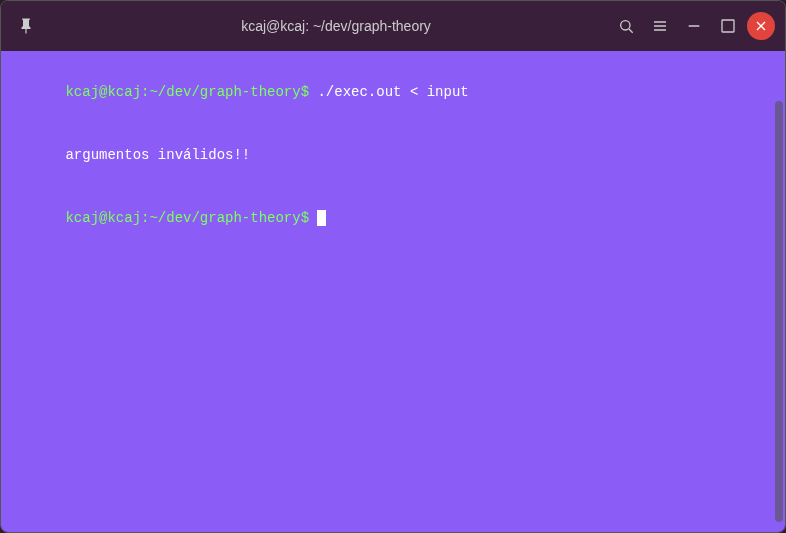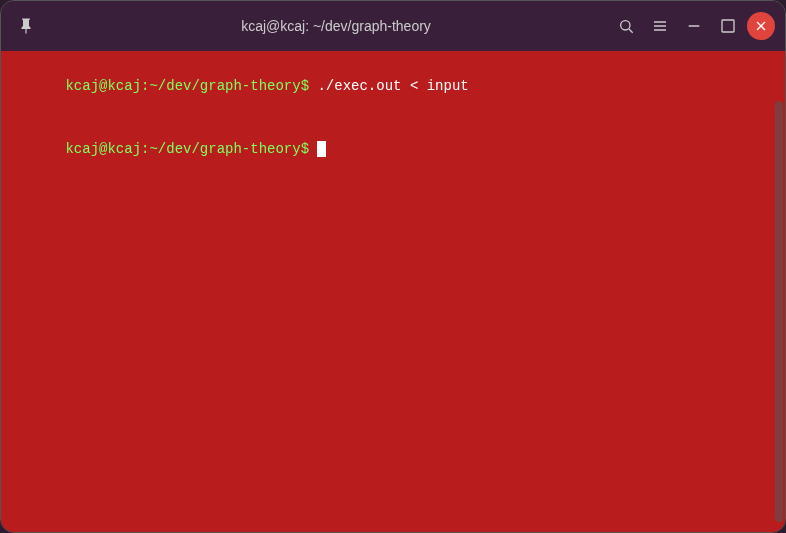--- a/index.html
+++ b/index.html
@@ -14,21 +14,21 @@
       background: #2d1b2e;
       font-family: 'Courier New', Courier, monospace;
       overflow: hidden;
     }
 
     .window {
       width: 786px;
       height: 533px;
       display: flex;
       flex-direction: column;
-      border-radius: 14px;
+      border-radius: 8px;
       overflow: hidden;
       border: 1px solid #555;
     }
 
     .titlebar {
       background: #3a1f3a;
       height: 50px;
       display: flex;
       align-items: center;
       justify-content: space-between;
@@ -93,22 +93,22 @@
       display: flex;
       align-items: center;
       justify-content: center;
       cursor: pointer;
       color: white;
       font-size: 14px;
     }
 
     .terminal-body {
       flex: 1;
-      background: #b91c1c;
-      padding: 4px 14px;
+      background: #8b5cf6;
+      padding: 10px 14px;
       position: relative;
       overflow: hidden;
     }
 
     .terminal-line {
       font-size: 14px;
       line-height: 1.5;
       white-space: pre;
     }
 
@@ -197,20 +197,23 @@
       </div>
     </div>
   </div>
 
   <div class="terminal-body">
 
     <div class="terminal-line">
       <span class="prompt">kcaj@kcaj:~/dev/graph-theory$</span><span class="command"> ./exec.out &lt; input</span>
     </div>
 
+    <div class="terminal-line output">
+      <span>argumentos inválidos!!</span>
+    </div>
 
 
     <div class="terminal-line">
       <span class="prompt">kcaj@kcaj:~/dev/graph-theory$</span><span class="command"> </span><span class="cursor"></span>
     </div>
 
     <div class="scrollbar"></div>
   </div>
 </div>
 

